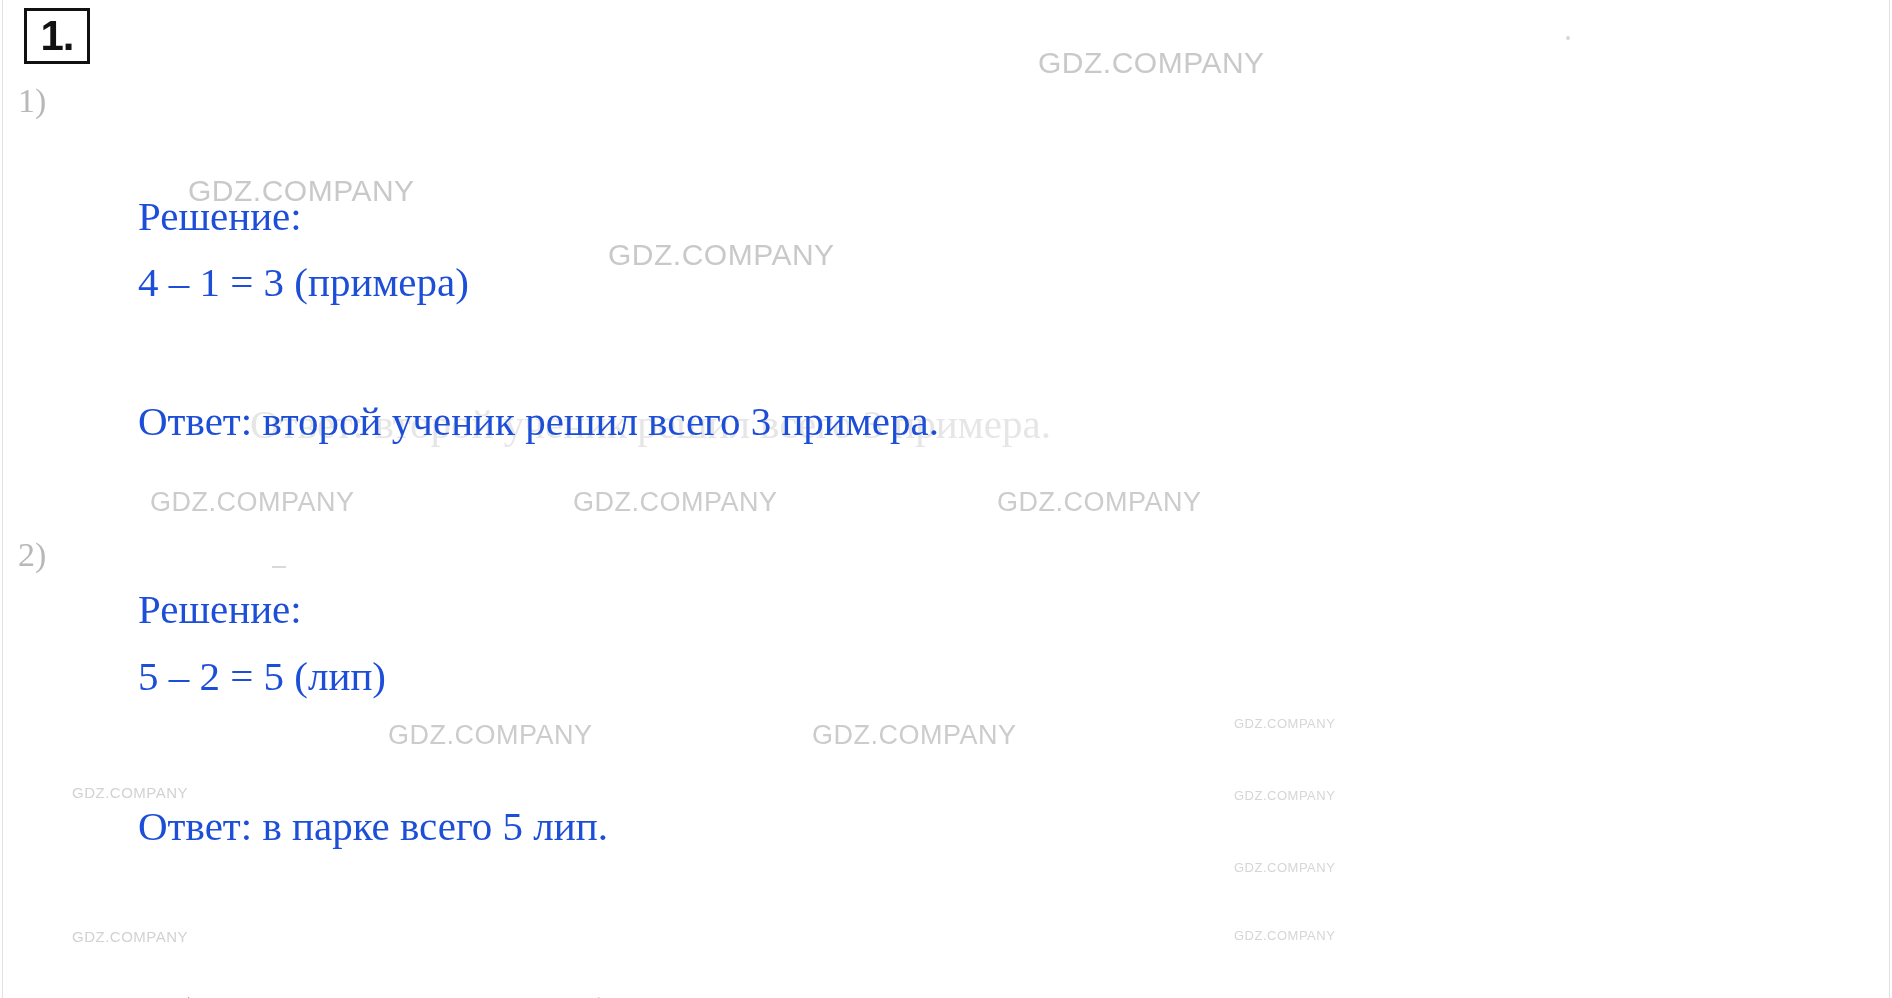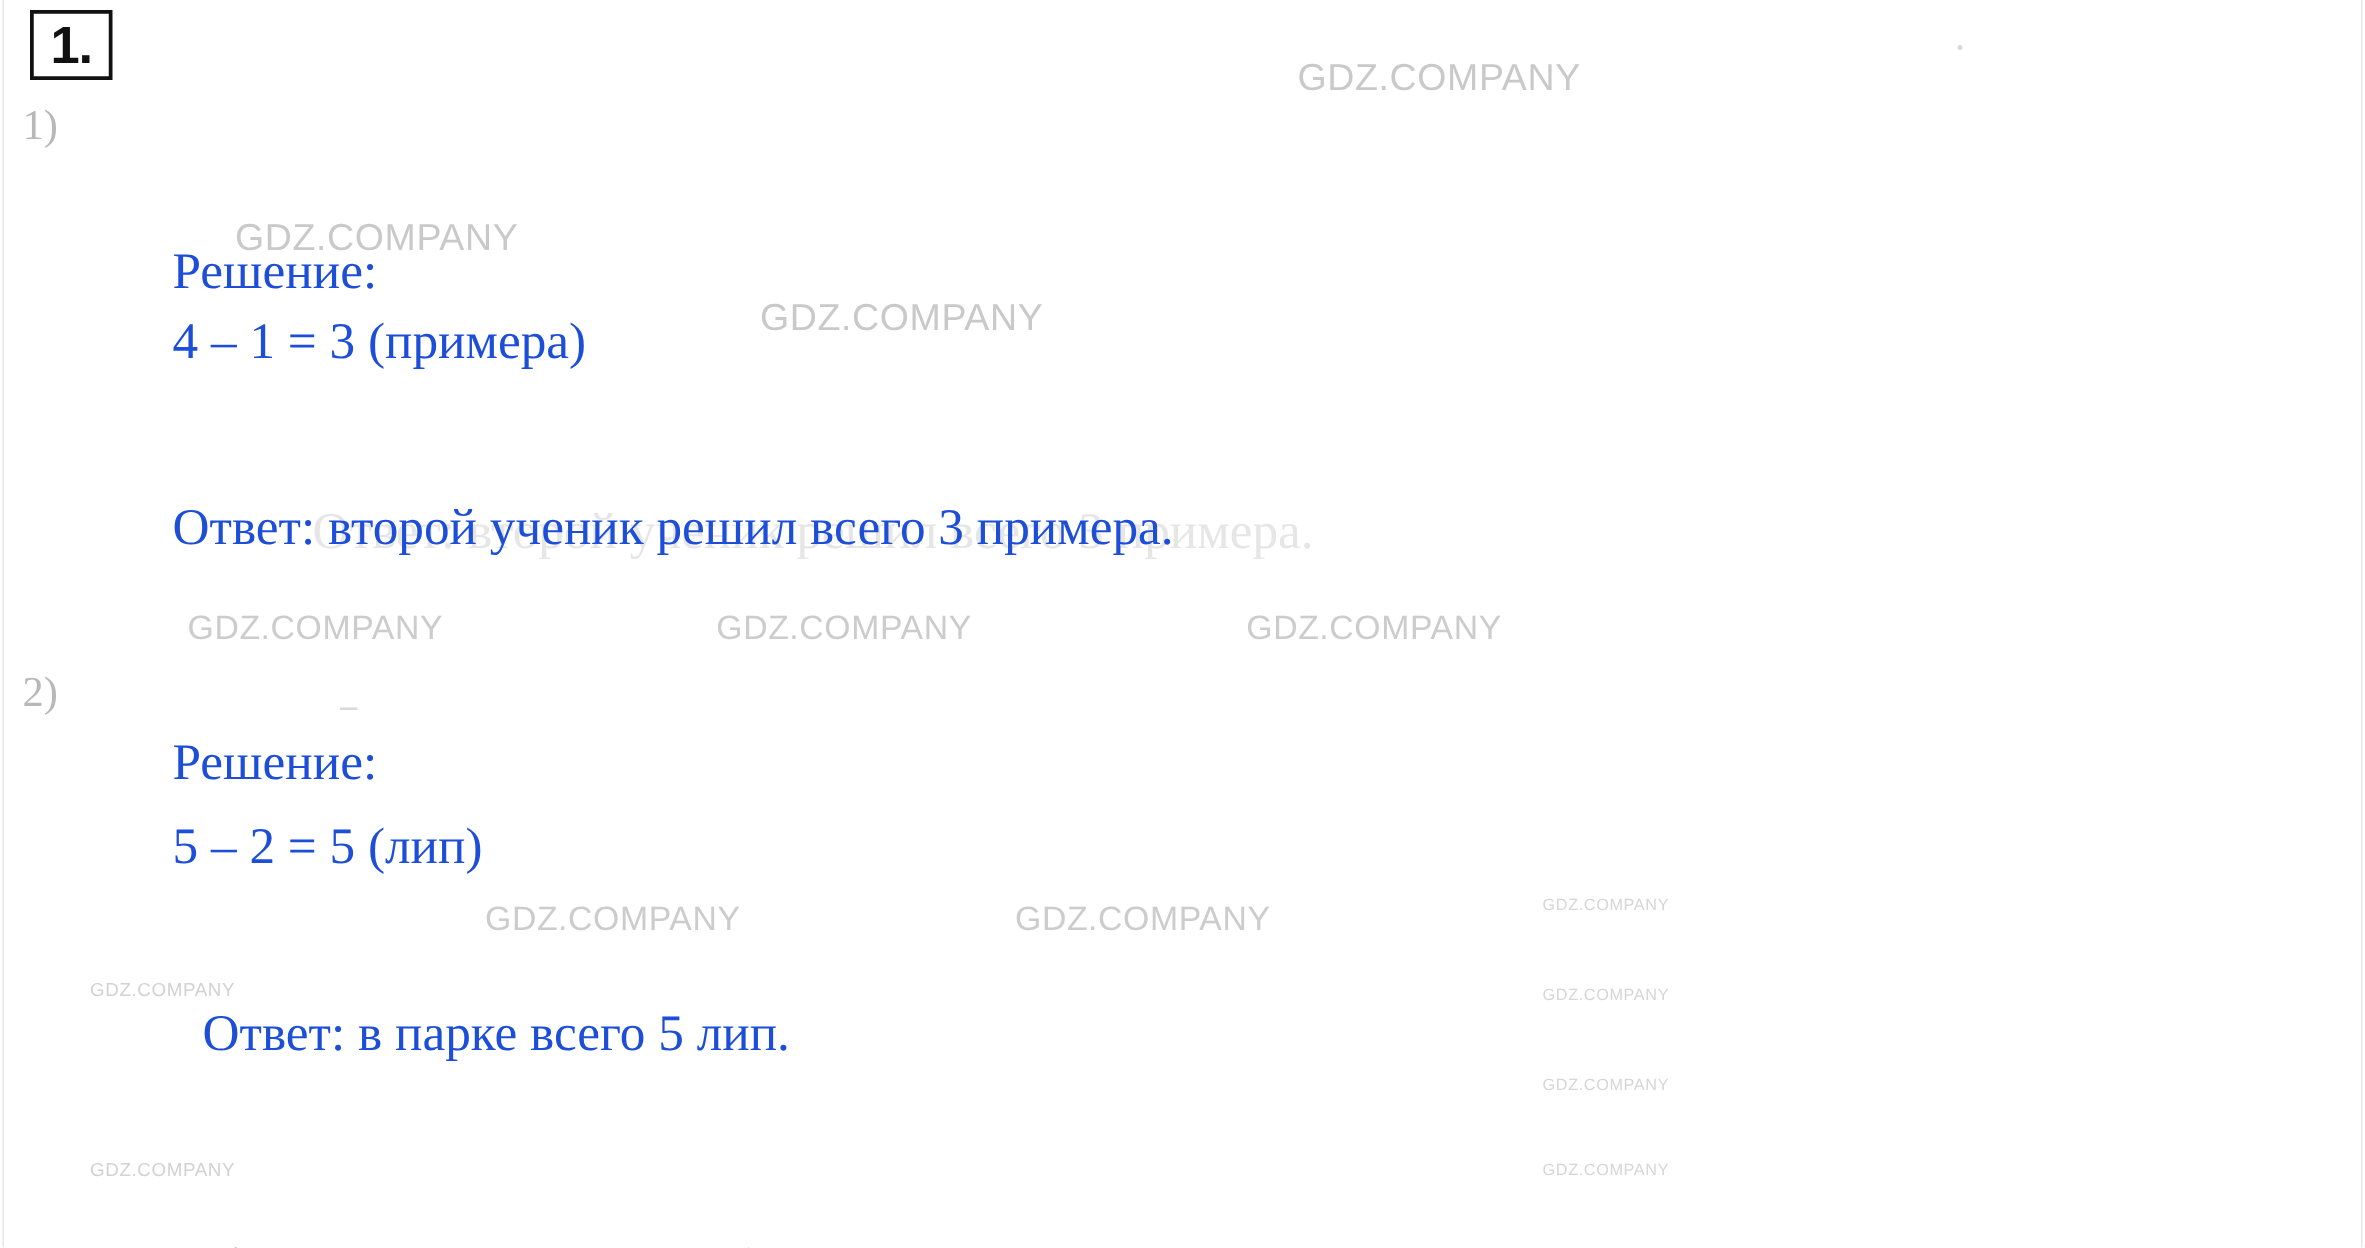--- a/index.html
+++ b/index.html
@@ -60,26 +60,26 @@
   
   .sol-text {
     position: absolute;
     font-family: "Liberation Serif", serif;
     font-size: 41px;
     line-height: 1.05;
     color: #1d4ed8;
     white-space: nowrap;
   }
   .s1-label  { left: 138px; top: 195px; }
-  .s1-expr   { left: 138px; top: 251px; }
+  .s1-expr   { left: 138px; top: 261px; }
   .s1-answer { left: 138px; top: 400px; }
 
   .s2-label  { left: 138px; top: 588px; }
   .s2-expr   { left: 138px; top: 655px; }
-  .s2-answer { left: 138px; top: 805px; margin-left: 24px; }
+  .s2-answer { left: 138px; top: 805px; }
 
   .conclusion { left: 138px; top: 992px; font-style: italic; }
 
   
   .wm {
     position: absolute;
     font-family: Liberation Sans, sans-serif;
     color: #cfcfcf;
     white-space: nowrap;
     letter-spacing: 0.5px;

